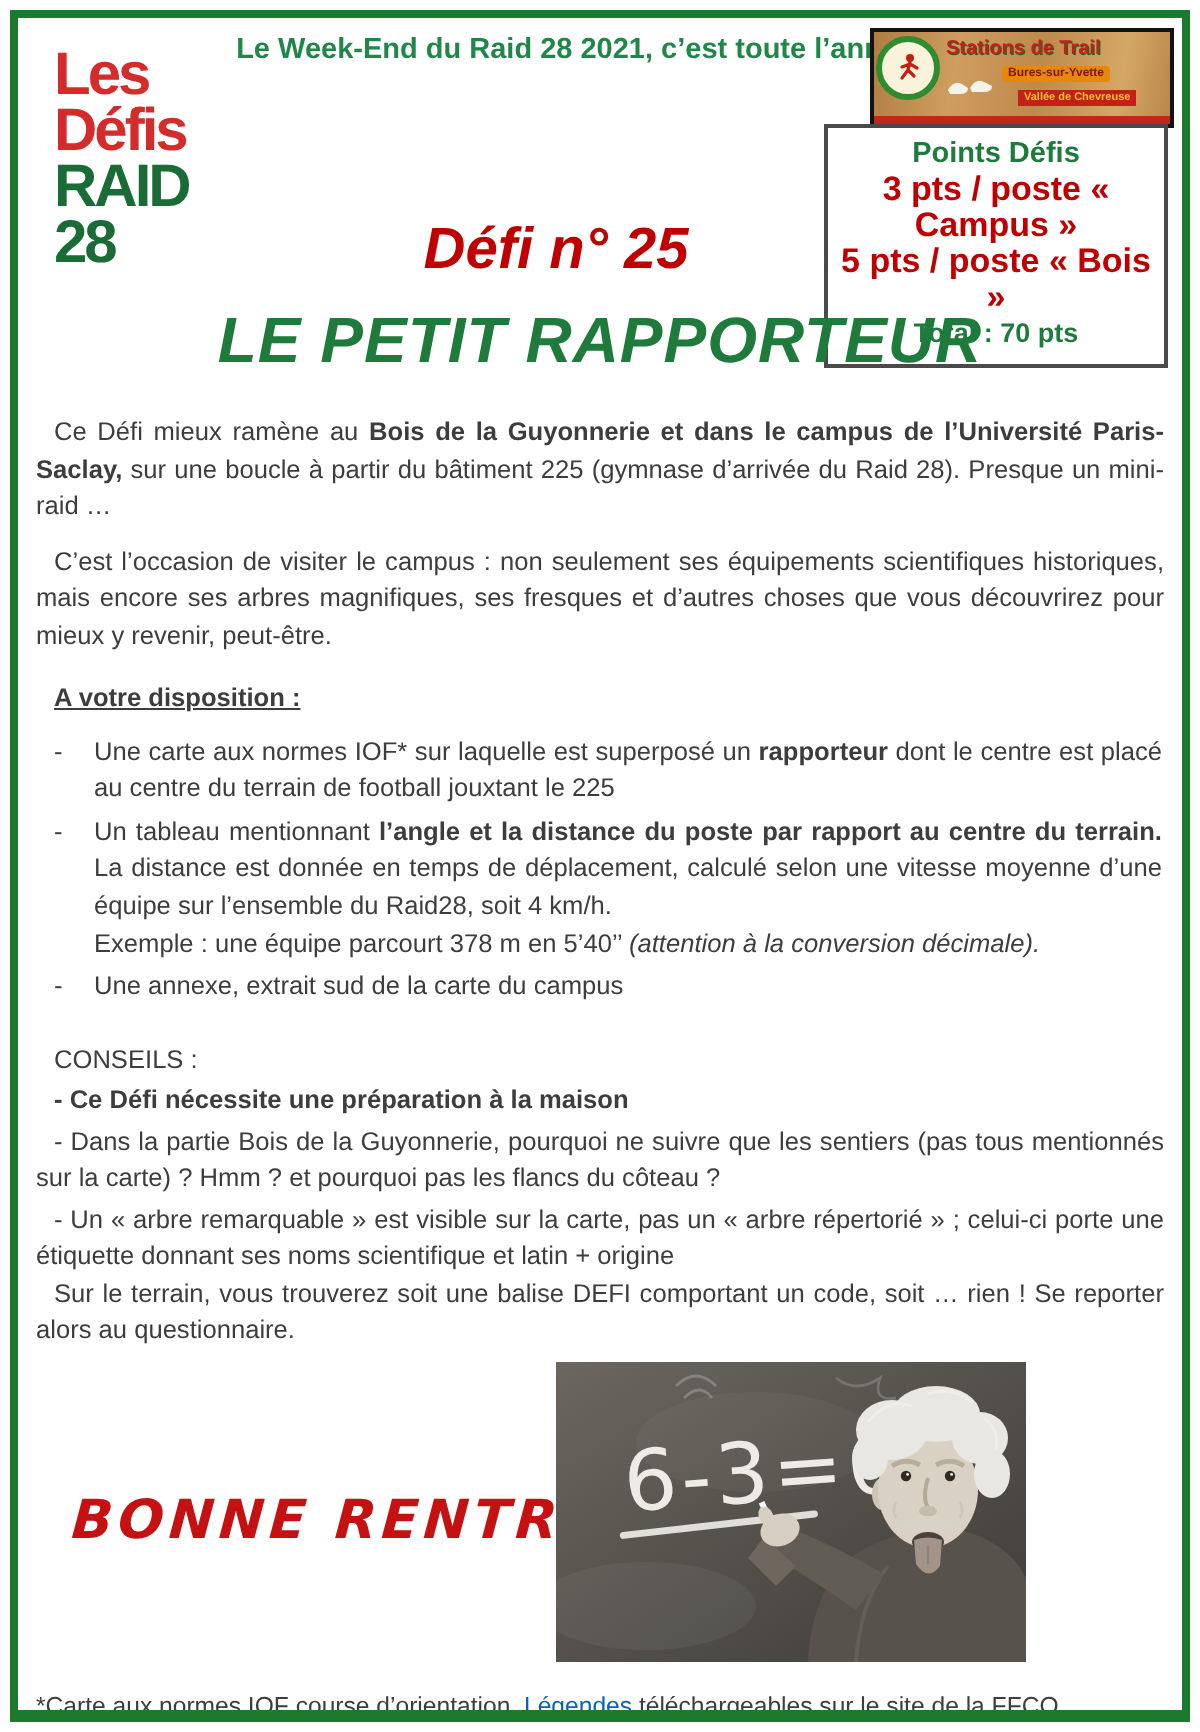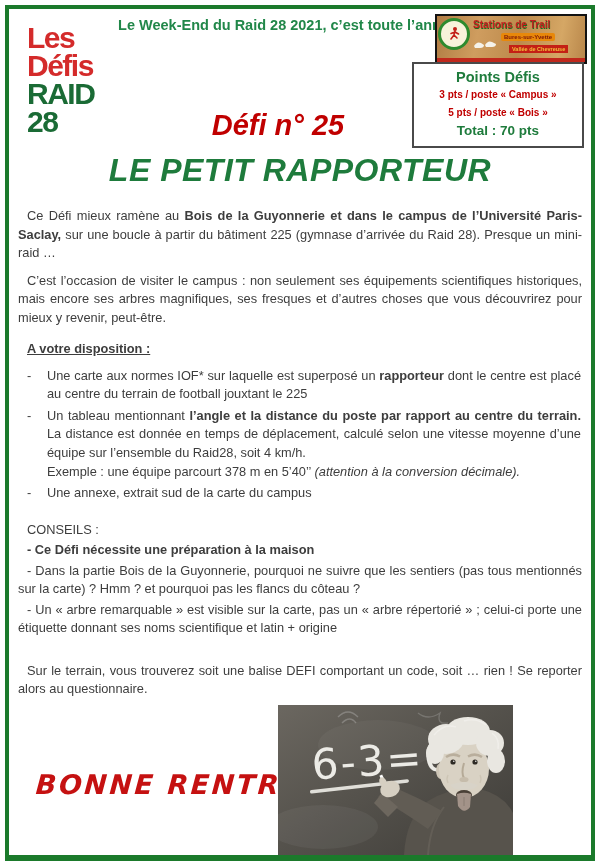--- a/index.html
+++ b/index.html
@@ -32,40 +32,40 @@
   .trail-shoes{position:absolute;left:36px;top:19px;}
   .trail-loc1{position:absolute;left:64px;top:17px;background:#e8880a;color:#7a1507;
               font-size:6px;font-weight:bold;padding:1px 3px;border-radius:2px;white-space:nowrap;}
   .trail-loc2{position:absolute;left:72px;top:29px;background:#c42015;color:#f2c13a;
               font-size:5.5px;font-weight:bold;padding:1px 3px;white-space:nowrap;}
   .trail-strip{position:absolute;left:0;right:0;bottom:0;height:4px;background:#c0281c;}
 
   .points{position:absolute;top:49px;right:-2px;width:172px;box-sizing:border-box;
           border:2px solid #4a4a4a;background:#fff;text-align:center;padding:4px 2px 6px;line-height:18px;}
   .points .pt-title{color:var(--green);font-weight:bold;font-size:14.5px;}
-  .points .pt-red{color:var(--red);font-weight:bold;font-size:10px;}
+  .points .pt-red{color:var(--red);font-weight:bold;font-size:17px;}
   .points .pt-green{color:var(--green);font-weight:bold;font-size:13.5px;}
 
   .defi{position:absolute;top:96px;left:40px;width:440px;text-align:center;color:var(--red);
         font-size:29px;font-weight:bold;font-style:italic;}
   .main-title{position:absolute;top:123px;left:0;right:0;text-align:center;color:var(--green);
               font-size:32px;font-weight:bold;font-style:italic;letter-spacing:0.5px;margin-top:16px;}
 
   
   .body-text{color:var(--body_text);font-size:12.8px;line-height:1.45;}
   .para{text-align:justify;margin:9px 0 0;text-indent:9px;}
   .p1{margin-top:6px;}
   .disposition{font-weight:bold;margin:13px 0 0;text-indent:9px;text-decoration:underline;}
   .blist{margin-top:8px;}
   .bitem{display:flex;margin-top:3px;}
   .bdash{flex:none;width:20px;padding-left:9px;box-sizing:content-box;}
   .btext{flex:1;text-align:justify;padding-right:1px;}
   .conseils{margin-top:18px;}
   .cpara{text-align:justify;margin:2px 0 0;text-indent:9px;}
-  .p4{margin-top:24px;}
+  .p4{margin-top:0;}
   .b{font-weight:bold;} .i{font-style:italic;} .u{text-decoration:underline;}
   .link{color:var(--link_blue);cursor:pointer;}
 
   
   .figure{position:relative;height:154px;margin-top:6px;}
   .bonne{position:absolute;left:18px;top:60px;color:#C51111;font-size:27px;font-weight:bold;
          font-style:italic;letter-spacing:2.5px;font-family:"DejaVu Sans",sans-serif;transform:skewX(-4deg);}
   .einstein{position:absolute;left:260px;top:0;width:235px;height:150px;}
 
   .footnote{margin-top:10px;font-size:12.3px;color:var(--body_text);}

